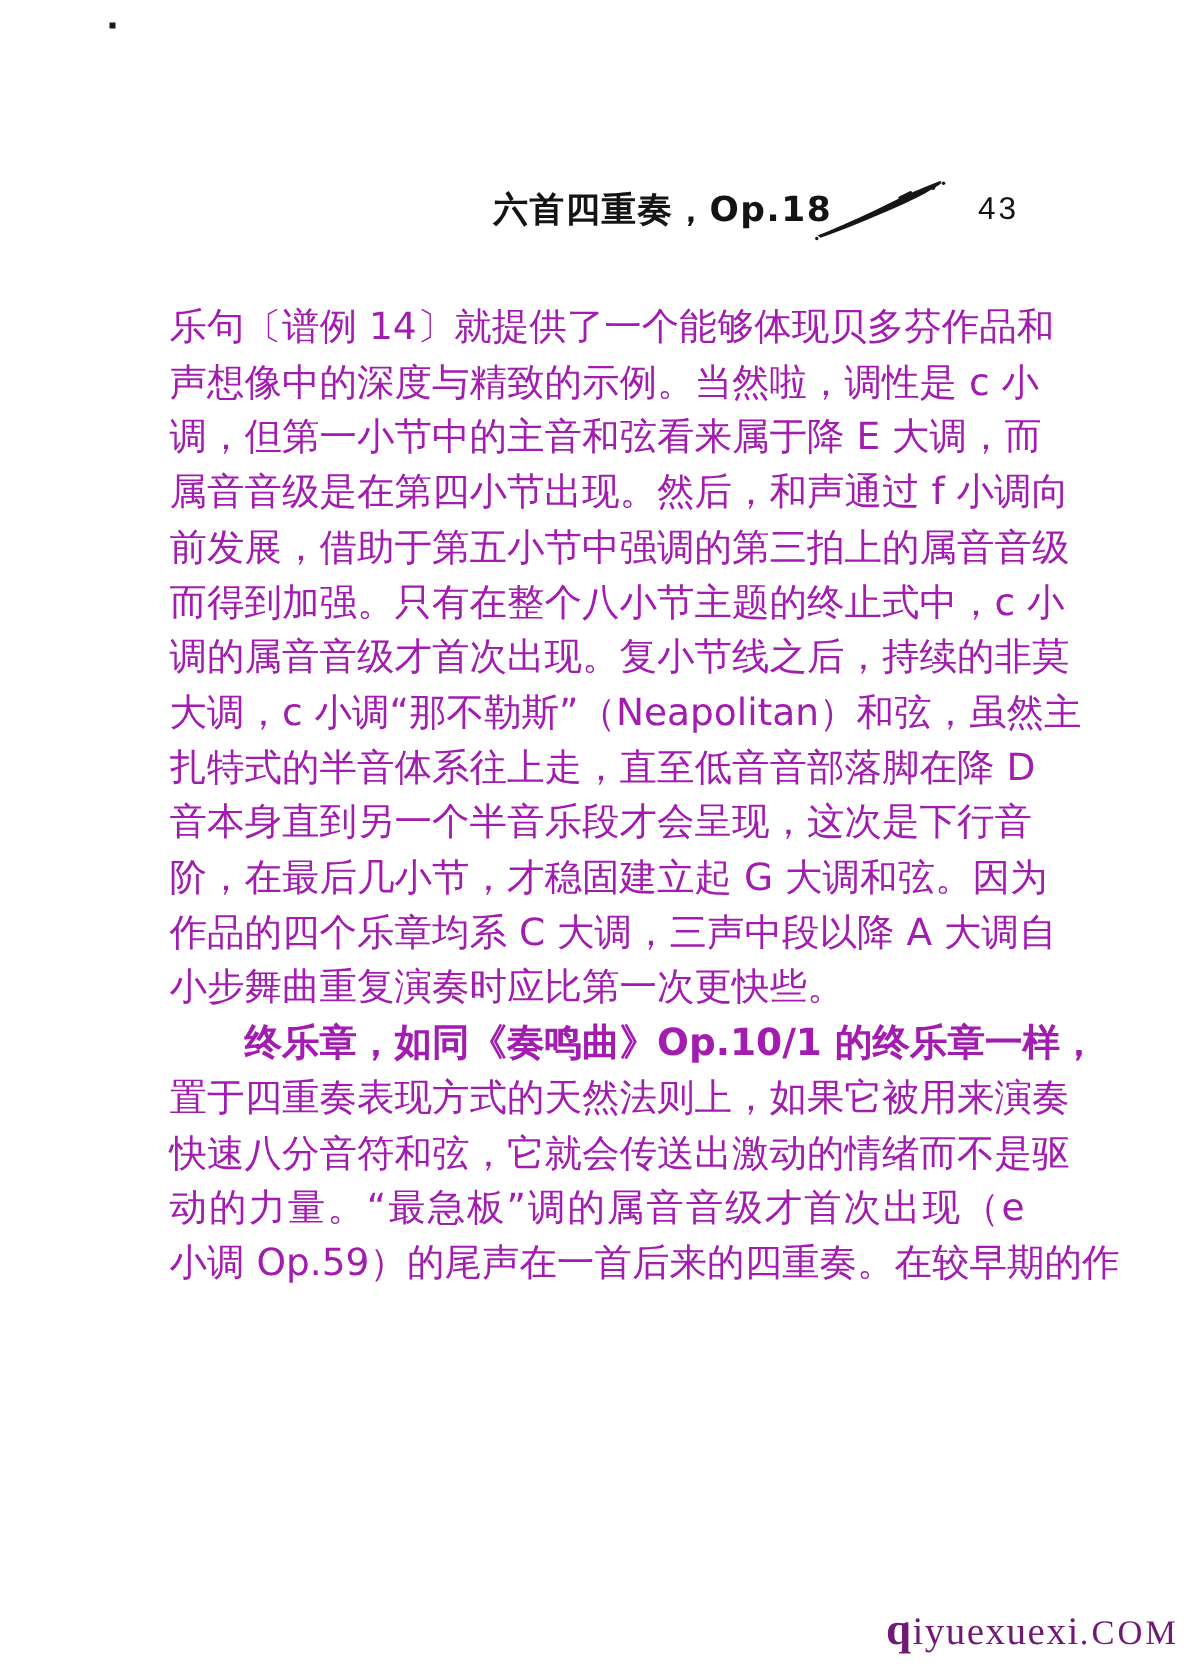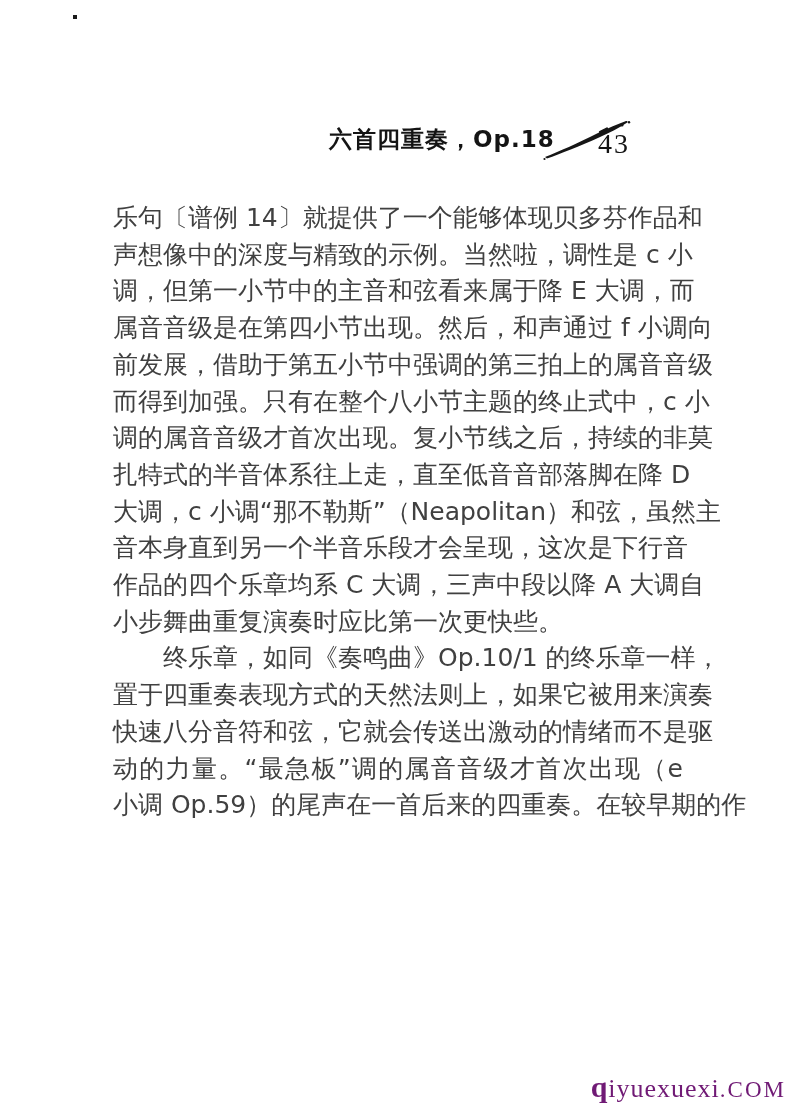--- a/index.html
+++ b/index.html
@@ -43,49 +43,50 @@
   }
   .flourish {
     position: absolute;
     left: 542px;
     top: 2px;
     width: 92px;
     height: 42px;
   }
   .page-number {
     position: absolute;
-    left: 598px;
+    left: 652px;
     top: 10px;
-    font-size: 28px;
+    font-size: 21px;
     letter-spacing: 2px;
-    font-family: Liberation Serif, serif;
+    font-family: Liberation Sans, sans-serif;
   }
 
   
   .body-text {
     position: absolute;
     left: 113px;
     top: 200px;
     width: 570px;
     font-size: 25px;
     line-height: 36.7px;
-    color: #404040;
+    color: #a21caf;
   }
   .line {
     text-align: justify;
     text-align-last: justify;
     text-justify: inter-character;
     white-space: nowrap;
     width: 100%;
   }
   .line.no-just {
     text-align-last: left;
   }
   .line.indent {
     text-indent: 2em;
+    font-weight: bold;
   }
 
   
   .watermark {
     position: absolute;
     right: 8px;
     bottom: 16px;
     color: #701a75;
     font-family: "Liberation Serif", serif;
     font-size: 26px;
@@ -120,23 +121,24 @@
 
 <div class="body-text">
   <div>
     <div class="line">乐句〔谱例 14〕就提供了一个能够体现贝多芬作品和</div>
     <div class="line">声想像中的深度与精致的示例。当然啦，调性是 c 小</div>
     <div class="line">调，但第一小节中的主音和弦看来属于降 E 大调，而</div>
     <div class="line">属音音级是在第四小节出现。然后，和声通过 f 小调向</div>
     <div class="line">前发展，借助于第五小节中强调的第三拍上的属音音级</div>
     <div class="line">而得到加强。只有在整个八小节主题的终止式中，c 小</div>
     <div class="line">调的属音音级才首次出现。复小节线之后，持续的非莫</div>
+    <div class="line">大调，c 小调“那不勒斯”（Neapolitan）和弦，虽然主</div>
     <div class="line">扎特式的半音体系往上走，直至低音音部落脚在降 D</div>
-    <div class="line">大调，c 小调“那不勒斯”（Neapolitan）和弦，虽然主</div>
     <div class="line">音本身直到另一个半音乐段才会呈现，这次是下行音</div>
+    <div class="line">阶，在最后几小节，才稳固建立起 G 大调和弦。因为</div>
     <div class="line">作品的四个乐章均系 C 大调，三声中段以降 A 大调自</div>
     <div class="line no-just">小步舞曲重复演奏时应比第一次更快些。</div>
   </div>
   <div>
     <div class="line indent">终乐章，如同《奏鸣曲》Op.10/1 的终乐章一样，</div>
     <div class="line">置于四重奏表现方式的天然法则上，如果它被用来演奏</div>
     <div class="line">快速八分音符和弦，它就会传送出激动的情绪而不是驱</div>
     <div class="line">动的力量。“最急板”调的属音音级才首次出现（e</div>
     <div class="line">小调 Op.59）的尾声在一首后来的四重奏。在较早期的作</div>
   </div>

